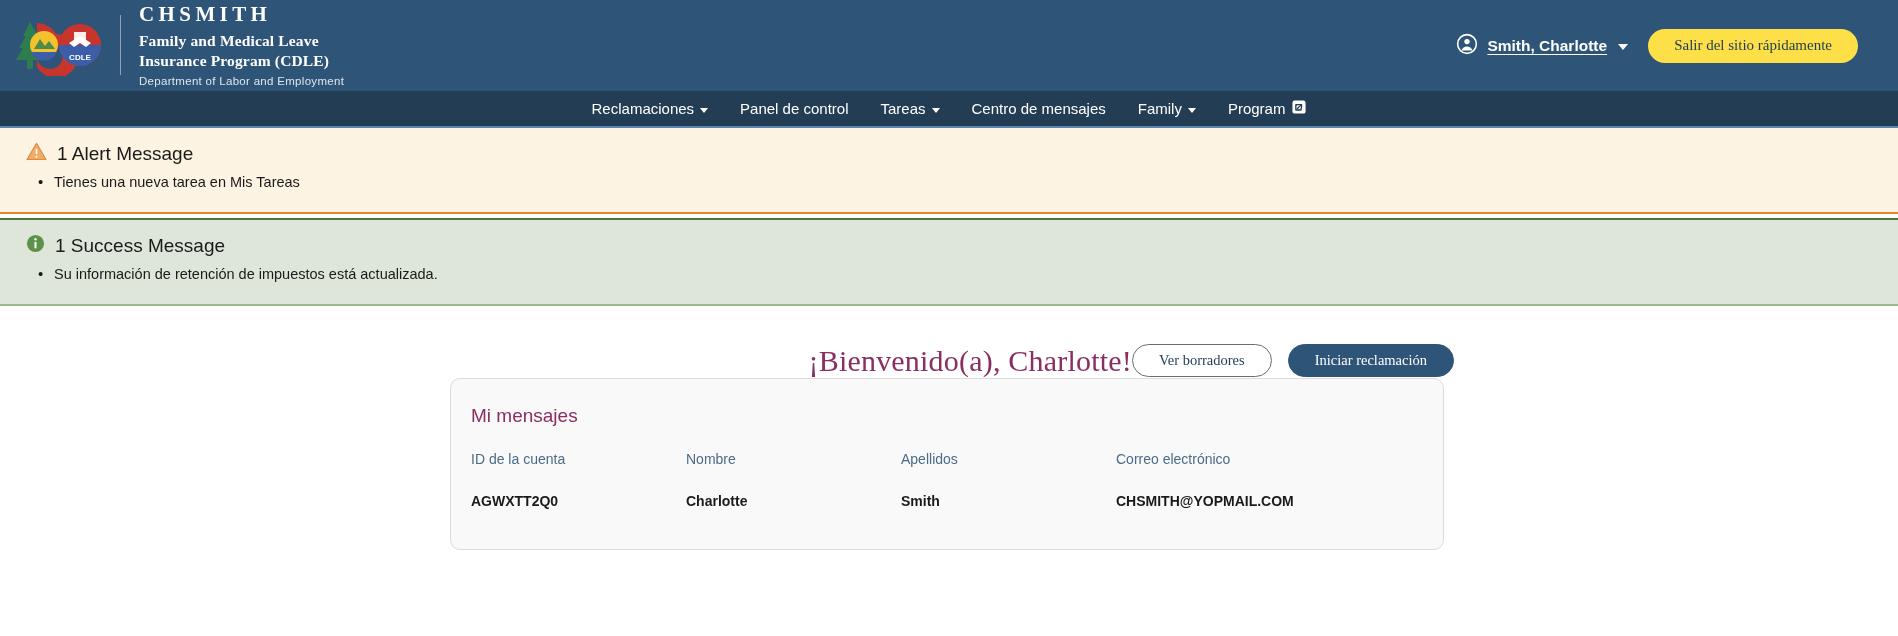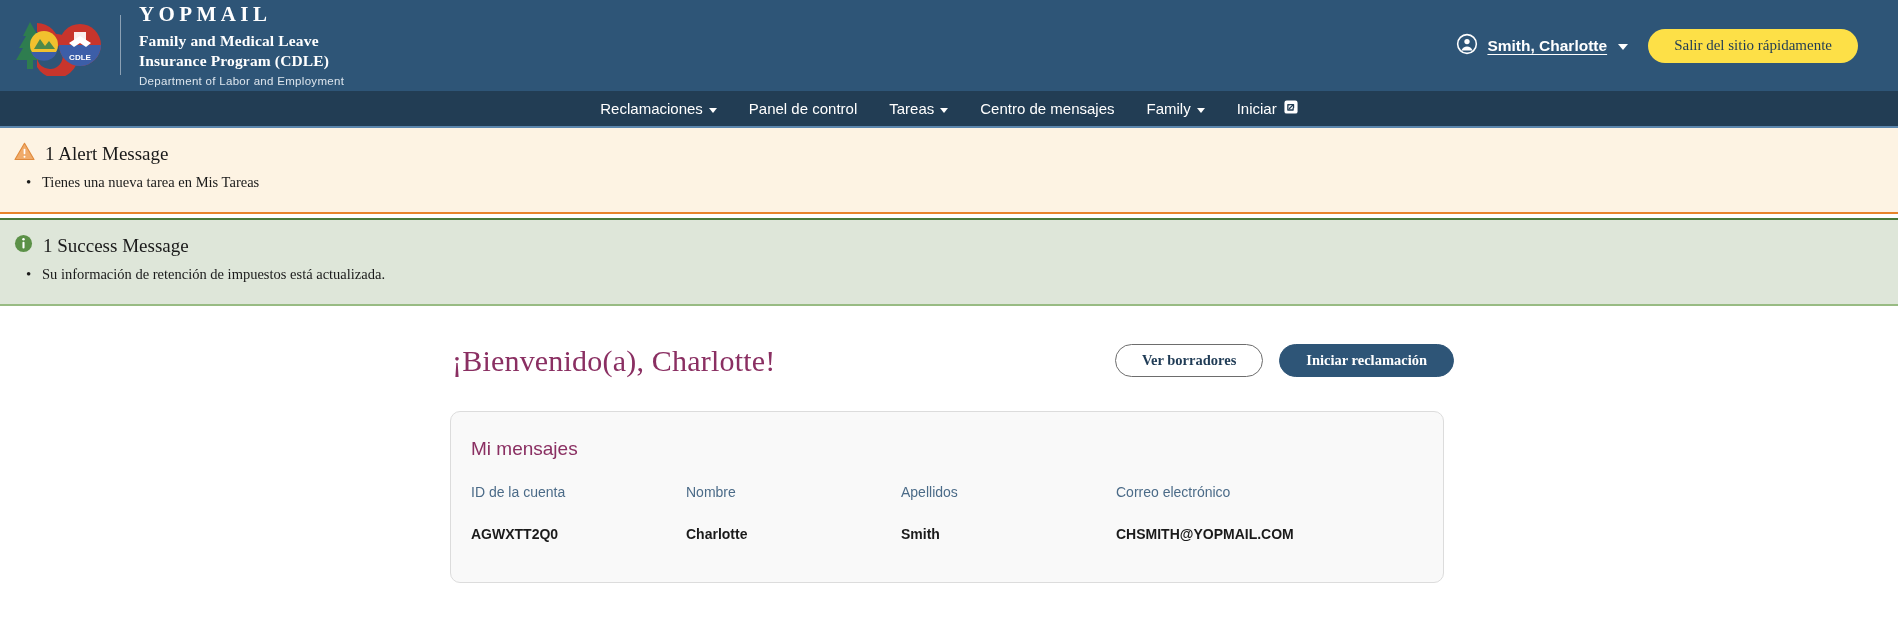--- a/index.html
+++ b/index.html
@@ -115,23 +115,22 @@
     width: 0; height: 0;
     border-left: 4.5px solid transparent;
     border-right: 4.5px solid transparent;
     border-top: 5.5px solid #ffffff;
     margin-top: 3px;
   }
   .ext-icon { margin-left: 1px; display: inline-block; }
 
   
   .banner {
-    padding: 14px 0 18px 0;
+    padding: 14px 0 18px 12px;
     width: 100%;
-    font-family: Liberation Serif, serif;
   }
   .banner-alert {
     background: #fdf3e3;
     border-bottom: 2px solid #e8842b;
   }
   .banner-success {
     background: #dee6d9;
     border-top: 2px solid #4a7a3a;
     border-bottom: 2px solid #98bb83;
     margin-top: 4px;
@@ -170,38 +169,37 @@
     padding-top: 38px;
   }
   .content-inner {
     width: 1010px;
     margin: 0 auto;
     padding-left: 6px;
   }
   .welcome-row {
     display: flex;
     align-items: center;
-    justify-content: space-between;
-    margin-bottom: 33px;
+    justify-content: flex-end;
     padding-left: 2px;
   }
   .welcome-title {
     font-family: "Liberation Serif", serif;
     font-size: 30px;
     font-weight: 400;
     color: #8a2f62;
     letter-spacing: 0.2px;
   }
   .welcome-actions { display: flex; align-items: center; gap: 16px; }
   .btn {
     border-radius: 22px;
     height: 33px;
     font-family: "Liberation Serif", serif;
     font-size: 14.5px;
-    font-weight: 700;
+    font-weight: 400;
     cursor: pointer;
     white-space: nowrap;
     display: inline-flex;
     align-items: center;
     justify-content: center;
   }
   .btn-secondary {
     background: #ffffff;
     color: #1f3b55;
     border: 1.5px solid #6d6d6d;
@@ -271,21 +269,21 @@
 
         <circle cx="66" cy="31" r="21" fill="#c8352c"></circle>
         <path d="M45 31 A21 21 0 0 0 87 31 Z" fill="#3c5ea8"></path>
         <path d="M60 18 h12 v9 h-12 z" fill="#ffffff" opacity="0.92"></path>
         <path d="M55 29 L66 22 L77 29 L72 33 L66 29 L60 33 Z" fill="#ffffff"></path>
         <text x="66" y="46" font-family="Liberation Sans, sans-serif" font-size="8" font-weight="700" fill="#ffffff" text-anchor="middle">CDLE</text>
       </svg>
     </span>
     <span class="brand-divider"></span>
     <div class="brand-text">
-      <div class="brand-colorado">YOPMAIL</div>
+      <div class="brand-colorado">CHSMITH</div>
       <div class="brand-program">Family and Medical Leave</div>
       <div class="brand-program">Insurance Program (CDLE)</div>
       <div class="brand-dept">Department of Labor and Employment</div>
     </div>
   </div>
 
   <div class="header-right">
     <div class="user-menu">
       <span class="user-icon">
         <svg width="22" height="22" viewBox="0 0 24 24" fill="none" xmlns="http://www.w3.org/2000/svg">
@@ -314,21 +312,21 @@
     <span class="nav-caret"></span>
   </div>
   <div class="nav-item">
     <span>Centro de mensajes</span>
   </div>
   <div class="nav-item">
     <span>Family</span>
     <span class="nav-caret"></span>
   </div>
   <div class="nav-item">
-    <span>Iniciar</span>
+    <span>Program</span>
     <span class="ext-icon">
       <svg width="14" height="14" viewBox="0 0 16 16" xmlns="http://www.w3.org/2000/svg">
         <rect x="0.5" y="0.5" width="15" height="15" rx="2.5" fill="#ffffff"></rect>
         <path d="M6.2 9.8 L10.4 5.6" stroke="#223d54" stroke-width="1.5" stroke-linecap="round"></path>
         <path d="M7.3 5.2 h3.6 v3.6" stroke="#223d54" stroke-width="1.5" stroke-linecap="round" stroke-linejoin="round" fill="none"></path>
         <path d="M10.4 9.5 v1.9 h-6 v-6 h1.9" stroke="#223d54" stroke-width="1.5" stroke-linecap="round" stroke-linejoin="round" fill="none"></path>
       </svg>
     </span>
   </div>
 </nav>

